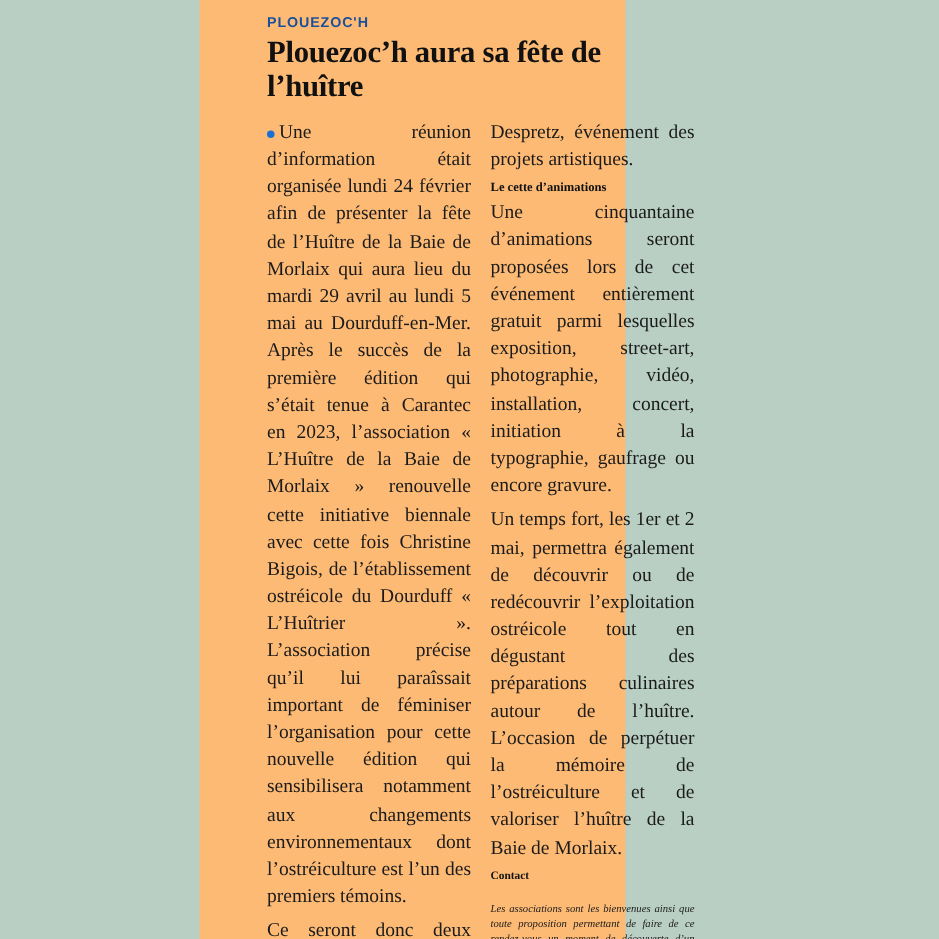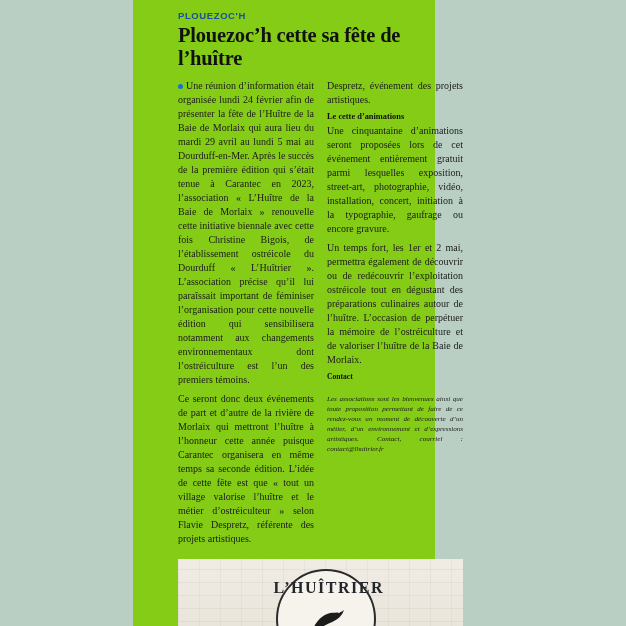--- a/index.html
+++ b/index.html
@@ -12,22 +12,21 @@
     background: #b9cfc4;
     font-family: "Liberation Sans", sans-serif;
     overflow: hidden;
   }
   .page {
     position: absolute;
     left: 133px;
     top: 0;
     width: 284px;
     height: 626px;
-    background: #84cc16;
-    padding-left: 18px;
+    background: #fdba74;
   }
   .content {
     position: absolute;
     left: 45px;
     top: 10px;
     width: 285px;
   }
   .kicker {
     font-family: "Liberation Sans", sans-serif;
     font-weight: bold;
@@ -47,21 +46,21 @@
   }
   .cols {
     display: flex;
     gap: 13px;
   }
   .col {
     width: 136px;
   }
   p.body {
     font-family: "Liberation Serif", serif;
-    font-size: 10px;
+    font-size: 13px;
     line-height: 1.40;
     color: #1b1b1b;
     text-align: justify;
     margin: 0 0 5px 0;
     hyphens: auto;
   }
   .bullet {
     display: inline-block;
     width: 5px;
     height: 5px;
@@ -197,21 +196,21 @@
 </style>
 </head>
 <body>
 
 <div class="page">
   <div class="content">
 
     <div class="kicker">PLOUEZOC'H</div>
 
     <h1 class="headline">
-      <span>Plouezoc’h cette sa fête de l’huître</span><br>
+      <span>Plouezoc’h aura sa fête de l’huître</span><br>
     </h1>
 
     <div class="cols">
 
       <div class="col">
         <p class="body"><span class="bullet"></span><span>Une réunion d’information était organisée lundi 24 février afin de présenter la fête de l’Huître de la Baie de Morlaix qui aura lieu du mardi 29 avril au lundi 5 mai au Dourduff-en-Mer. Après le succès de la première édition qui s’était tenue à Carantec en 2023, l’association « L’Huître de la Baie de Morlaix » renouvelle cette initiative biennale avec cette fois Christine Bigois, de l’établissement ostréicole du Dourduff « L’Huîtrier ». L’association précise qu’il lui paraîssait important de féminiser l’organisation pour cette nouvelle édition qui sensibilisera notamment aux changements environnementaux dont l’ostréiculture est l’un des premiers témoins.</span></p>
         <p class="body">Ce seront donc deux événements de part et d’autre de la rivière de Morlaix qui mettront l’huître à l’honneur cette année puisque Carantec organisera en même temps sa seconde édition. L’idée de cette fête est que « tout un village valorise l’huître et le métier d’ostréiculteur » selon Flavie Despretz, référente des projets artistiques.</p>
       </div>
 
       <div class="col">

